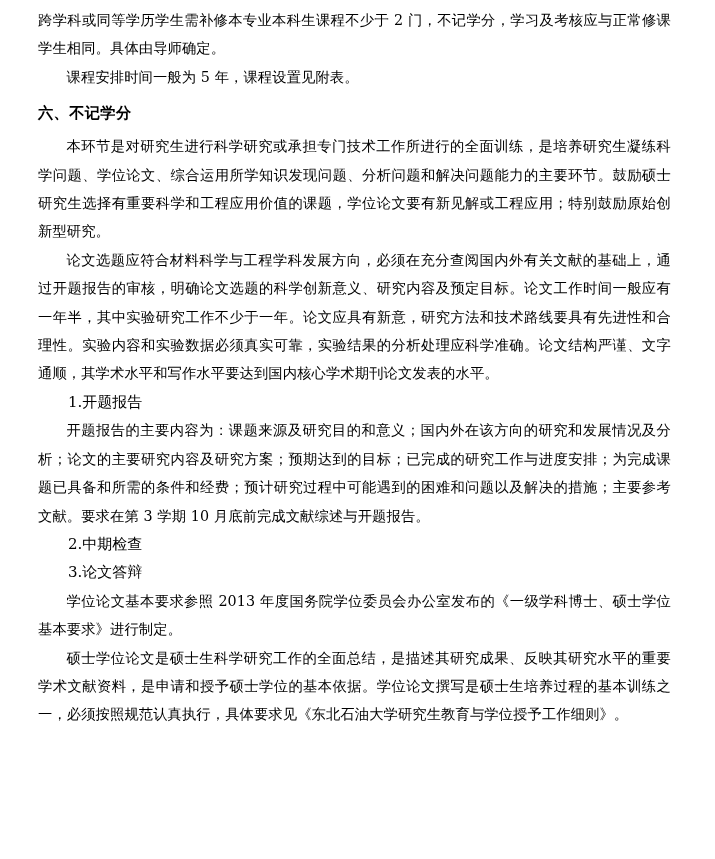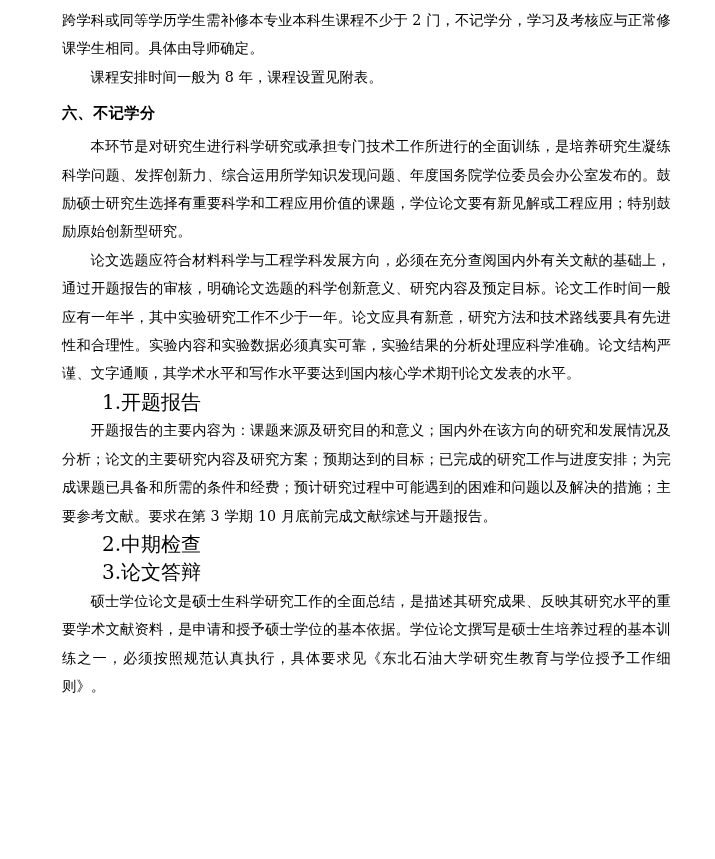--- a/index.html
+++ b/index.html
@@ -12,21 +12,21 @@
     height: 859px;
     font-family: "DejaVu Serif", "Liberation Serif", serif;
     color: #000000;
     overflow: hidden;
   }
   .page {
     position: relative;
     width: 715px;
     height: 790px;
     box-sizing: border-box;
-    padding: 6px 44px 0 62px;
+    padding: 6px 44px 0 38px;
   }
   .para {
     font-size: 14.3px;
     line-height: 28.4px;
     text-align: justify;
     text-justify: inter-ideograph;
     margin: 0;
     letter-spacing: 0.1px;
   }
   .indent2 {
@@ -34,52 +34,53 @@
   }
   .heading {
     font-size: 15.2px;
     line-height: 30px;
     font-weight: bold;
     margin: 0;
     padding-left: 0;
     letter-spacing: 0.4px;
   }
   .sub-heading {
-    font-size: 20px;
+    font-size: 15px;
     line-height: 28.4px;
     text-indent: 2em;
     margin: 0;
   }
   .gap-sm { height: 4px; }
   .gap-md { height: 7px; }
 </style>
 </head>
 <body>
 
 <div class="page">
 
   <p class="para">跨学科或同等学历学生需补修本专业本科生课程不少于 2 门，不记学分，学习及考核应与正常修课学生相同。具体由导师确定。</p>
 
-  <p class="para indent2">课程安排时间一般为 8 年，课程设置见附表。</p>
+  <p class="para indent2">课程安排时间一般为 5 年，课程设置见附表。</p>
 
   <div class="gap-md"></div>
 
   <p class="heading">六、不记学分</p>
 
   <div class="gap-sm"></div>
 
-  <p class="para indent2">本环节是对研究生进行科学研究或承担专门技术工作所进行的全面训练，是培养研究生凝练科学问题、发挥创新力、综合运用所学知识发现问题、年度国务院学位委员会办公室发布的。鼓励硕士研究生选择有重要科学和工程应用价值的课题，学位论文要有新见解或工程应用；特别鼓励原始创新型研究。</p>
+  <p class="para indent2">本环节是对研究生进行科学研究或承担专门技术工作所进行的全面训练，是培养研究生凝练科学问题、学位论文、综合运用所学知识发现问题、分析问题和解决问题能力的主要环节。鼓励硕士研究生选择有重要科学和工程应用价值的课题，学位论文要有新见解或工程应用；特别鼓励原始创新型研究。</p>
 
   <p class="para indent2">论文选题应符合材料科学与工程学科发展方向，必须在充分查阅国内外有关文献的基础上，通过开题报告的审核，明确论文选题的科学创新意义、研究内容及预定目标。论文工作时间一般应有一年半，其中实验研究工作不少于一年。论文应具有新意，研究方法和技术路线要具有先进性和合理性。实验内容和实验数据必须真实可靠，实验结果的分析处理应科学准确。论文结构严谨、文字通顺，其学术水平和写作水平要达到国内核心学术期刊论文发表的水平。</p>
 
   <p class="sub-heading">1.开题报告</p>
 
   <p class="para indent2">开题报告的主要内容为：课题来源及研究目的和意义；国内外在该方向的研究和发展情况及分析；论文的主要研究内容及研究方案；预期达到的目标；已完成的研究工作与进度安排；为完成课题已具备和所需的条件和经费；预计研究过程中可能遇到的困难和问题以及解决的措施；主要参考文献。要求在第 3 学期 10 月底前完成文献综述与开题报告。</p>
 
   <p class="sub-heading">2.中期检查</p>
 
 
   <p class="sub-heading">3.论文答辩</p>
 
+  <p class="para indent2">学位论文基本要求参照 2013 年度国务院学位委员会办公室发布的《一级学科博士、硕士学位基本要求》进行制定。</p>
 
   <p class="para indent2">硕士学位论文是硕士生科学研究工作的全面总结，是描述其研究成果、反映其研究水平的重要学术文献资料，是申请和授予硕士学位的基本依据。学位论文撰写是硕士生培养过程的基本训练之一，必须按照规范认真执行，具体要求见《东北石油大学研究生教育与学位授予工作细则》。</p>
 
 </div>
 
 </body></html>

